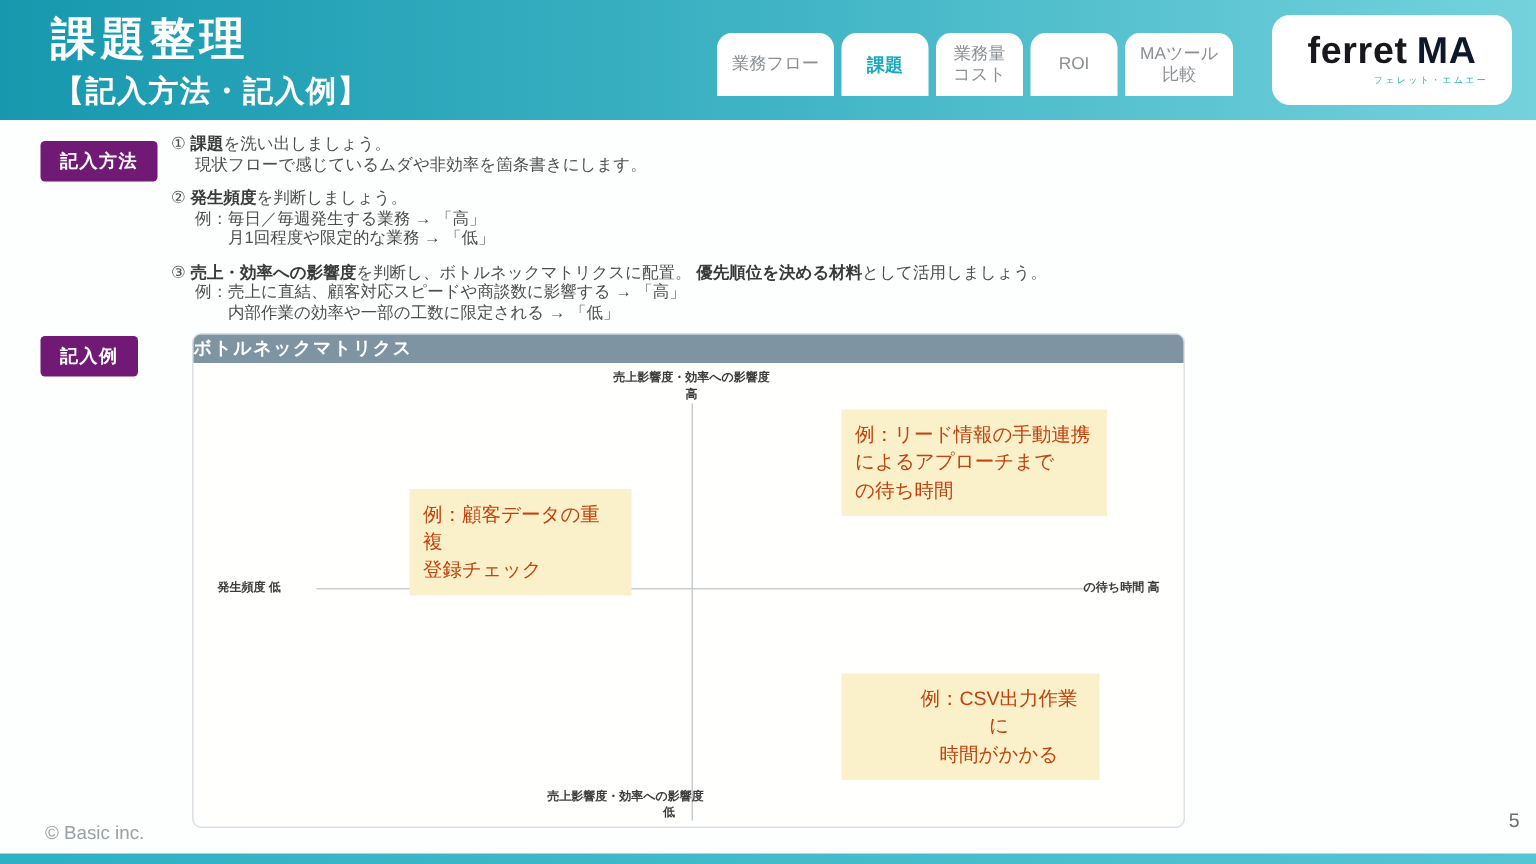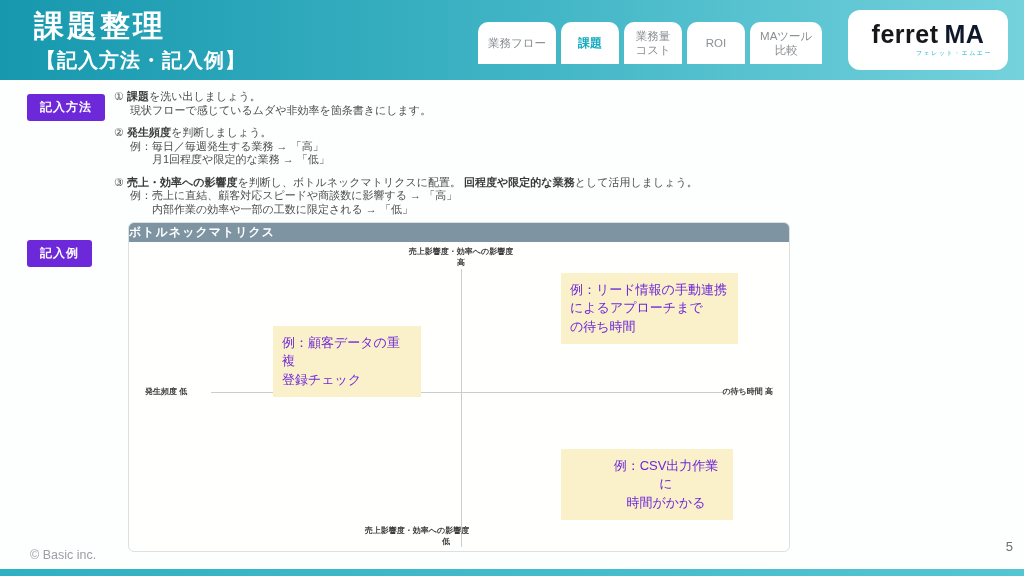--- a/index.html
+++ b/index.html
@@ -19,24 +19,24 @@
   .tab.active { color:#14aabf; font-weight:bold; font-size:12px; }
 
   .logo-card { position:absolute; right:16px; top:10px; width:160px; height:60px; background:#ffffff;
                border-radius:12px; display:flex; flex-direction:column; align-items:center; justify-content:center; }
   .logo-line { font-size:25px; font-weight:bold; letter-spacing:0.5px; line-height:1; }
   .logo-dark { color:#17171c; }
   .logo-accent { color:#0f172a; margin-left:6px; }
   .logo-tagline { font-size:6px; color:#27b7cb; letter-spacing:1.5px; align-self:flex-end; margin-right:16px; margin-top:2px; }
 
   
-  .badge { position:absolute; left:27px; background:#6d28d9; color:#ffffff; font-size:12px; font-weight:bold;
+  .badge { position:absolute; left:27px; background:#701a75; color:#ffffff; font-size:12px; font-weight:bold;
            padding:5px 13px; border-radius:3px; letter-spacing:1px; }
   .badge-method { top:94px; }
-  .badge-example { top:240px; }
+  .badge-example { top:224px; }
 
   
   .instructions { position:absolute; left:114px; top:90px; font-size:11px; line-height:13.5px; color:#4d4d4d; }
   .instruction { margin-bottom:9px; }
   .instruction .b { font-weight:bold; color:#3a3a3a; }
   .instruction .sub { padding-left:16px; }
 
   
   .matrix { position:absolute; left:128px; top:222px; width:662px; height:330px; background:#fffffe;
             border:1px solid #dbe0e3; border-radius:6px; box-sizing:border-box; }
@@ -45,21 +45,21 @@
   .matrix-plot { position:relative; width:660px; height:309px; }
   .v-line { position:absolute; left:332px; top:27px; width:1px; height:278px; background:#c9cdd0; }
   .h-line { position:absolute; left:82px; top:150px; width:513px; height:1px; background:#c9cdd0; }
   .axis { font-size:8px; font-weight:bold; color:#3c3c3c; line-height:1.4; white-space:nowrap; }
   .axis-top { position:absolute; left:332px; top:4px; transform:translateX(-50%); text-align:center; }
   .axis-bottom { position:absolute; left:288px; bottom:4px; transform:translateX(-50%); text-align:center; }
   .axis-bottom .axis-value { padding-left:58px; }
   .axis-left { position:absolute; left:16px; top:144px; }
   .axis-right { position:absolute; right:16px; top:144px; }
 
-  .note { position:absolute; background:#faf0c9; color:#6d28d9; font-size:13px; line-height:1.42;
+  .note { position:absolute; background:#faf0c9; color:#c2410c; font-size:13px; line-height:1.42;
           padding:8px 9px; white-space:pre-line; box-sizing:border-box; }
   .note-duplicate-check { left:144px; top:84px; width:148px; text-align:left; }
   .note-lead-handoff { left:432px; top:31px; width:177px; text-align:left; }
   .note-csv-export { left:432px; top:207px; width:172px; text-align:center;padding-left:47px; }
 
   
   .footer-copyright { position:absolute; left:30px; top:548px; font-size:12.5px; color:#9aa0a3; }
   .page-number { position:absolute; right:11px; top:539px; font-size:13px; color:#6d6d6d; }
   .bottom-bar { position:absolute; left:0; bottom:0; width:1024px; height:7px;
                 background:linear-gradient(90deg,#2fb0c3,#55c5d2); }
@@ -94,21 +94,21 @@
       <div class="instruction">
         <div><span>① </span><span class="b">課題</span><span>を洗い出しましょう。</span></div>
         <div class="sub">現状フローで感じているムダや非効率を箇条書きにします。</div>
       </div>
       <div class="instruction">
         <div><span>② </span><span class="b">発生頻度</span><span>を判断しましょう。</span></div>
         <div class="sub">例：毎日／毎週発生する業務 → 「高」</div>
         <div class="sub">　　月1回程度や限定的な業務 → 「低」</div>
       </div>
       <div class="instruction">
-        <div><span>③ </span><span class="b">売上・効率への影響度</span><span>を判断し、ボトルネックマトリクスに配置。 </span><span class="b">回程度や限定的な業務</span><span>として活用しましょう。</span></div>
+        <div><span>③ </span><span class="b">売上・効率への影響度</span><span>を判断し、ボトルネックマトリクスに配置。 </span><span class="b">優先順位を決める材料</span><span>として活用しましょう。</span></div>
         <div class="sub">例：売上に直結、顧客対応スピードや商談数に影響する → 「高」</div>
         <div class="sub">　　内部作業の効率や一部の工数に限定される → 「低」</div>
       </div>
     </div>
 
   <div class="badge badge-example">記入例</div>
 
   <div class="matrix">
     <div class="matrix-header">ボトルネックマトリクス</div>
     <div class="matrix-plot">

